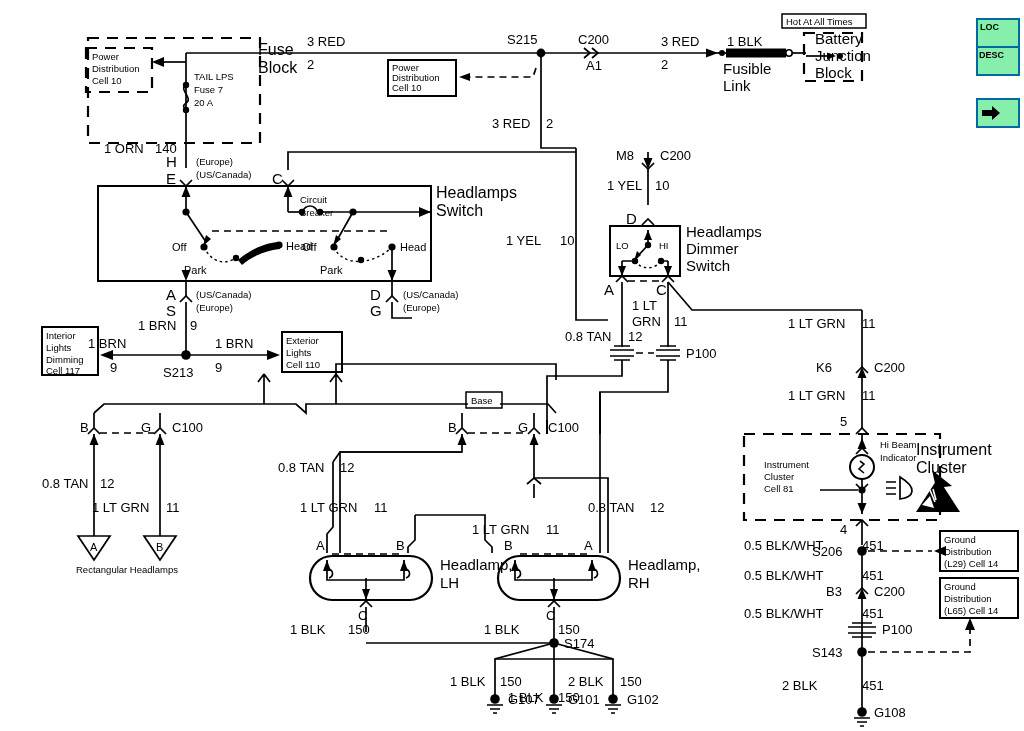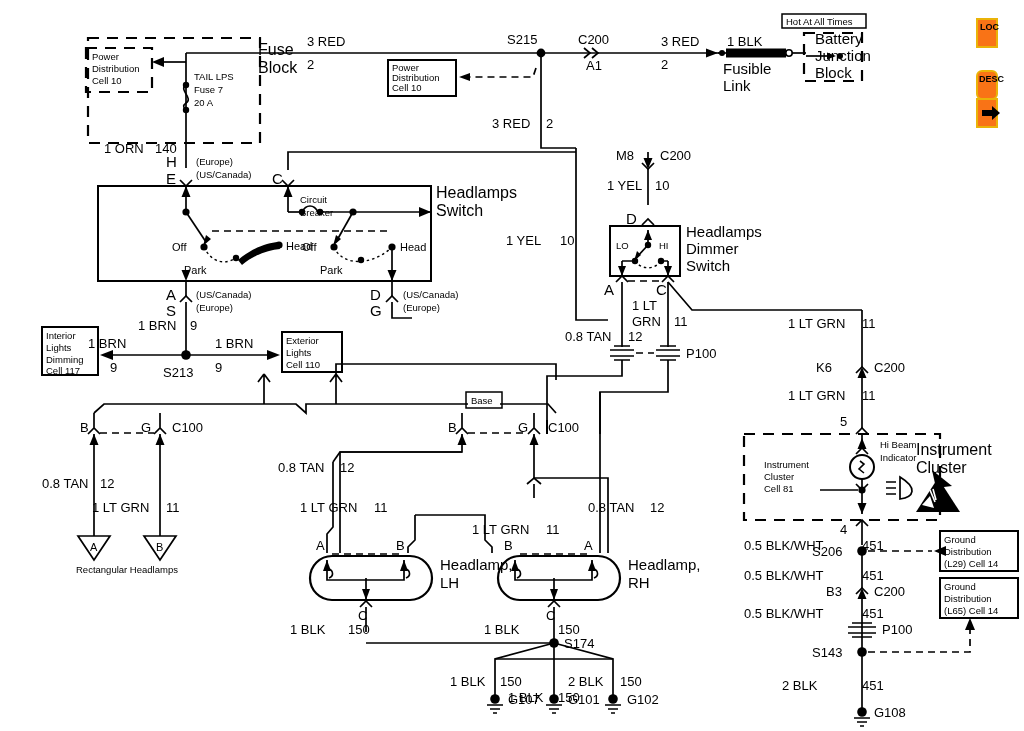--- a/index.html
+++ b/index.html
@@ -14,21 +14,21 @@
   .tbig{font-size:16px;}
   .wire{stroke:#000;stroke-width:1.7;fill:none;}
   .wire-th{stroke:#000;stroke-width:2.2;fill:none;}
   .dash{stroke:#000;stroke-width:1.7;fill:none;stroke-dasharray:7 5;}
   .dashbox{stroke:#000;stroke-width:2.2;fill:none;stroke-dasharray:11 8;}
   .box{stroke:#000;stroke-width:2;fill:none;}
   .boxthin{stroke:#000;stroke-width:1.5;fill:none;}
   .dot{fill:#000;}
   .sw{stroke:#000;stroke-width:1.6;fill:none;}
   .swdot{stroke:#000;stroke-width:1.4;fill:none;stroke-dasharray:2.5 3;}
-  .side-btn{position:absolute;width:22px;height:30px;border:2px solid #eab308;background:#f97316;box-sizing:border-box;cursor:pointer;}
+  .side-btn{position:absolute;width:44px;height:30px;border:2px solid #0369a1;background:#86efac;box-sizing:border-box;cursor:pointer;}
 </style>
 </head>
 <body>
 
 <div id="diagram-root">
 
 <svg width="1024" height="731" viewBox="0 0 1024 731">
   <defs>
     <marker id="arrL" markerWidth="10" markerHeight="10" refX="9" refY="4" orient="auto" markerUnits="userSpaceOnUse">
       <path d="M9,4 L0,0.6 L0,7.4 z" fill="#000"></path>
@@ -585,21 +585,21 @@
   </g>
   <text class="t" x="627" y="704">G102</text>
 
 </svg>
 
 <div class="side-btn" style="left:976px;top:18px;">
   <svg width="26" height="26" viewBox="0 0 26 26">
     <text x="2" y="10" font-size="9" font-family="Liberation Sans, sans-serif" font-weight="bold">LOC</text>
   </svg>
 </div>
-<div class="side-btn" style="left:976px;top:70px;border-radius:6px;">
+<div class="side-btn" style="left:976px;top:46px;">
   <svg width="26" height="26" viewBox="0 0 26 26">
     <text x="1" y="10" font-size="9" font-family="Liberation Sans, sans-serif" font-weight="bold">DESC</text>
   </svg>
 </div>
 <div class="side-btn" style="left:976px;top:98px;">
   <svg width="26" height="26" viewBox="0 0 26 26">
     <path d="M4,10 L14,10 L14,6 L22,13 L14,20 L14,16 L4,16 z" fill="#000"></path>
   </svg>
 </div>
 

